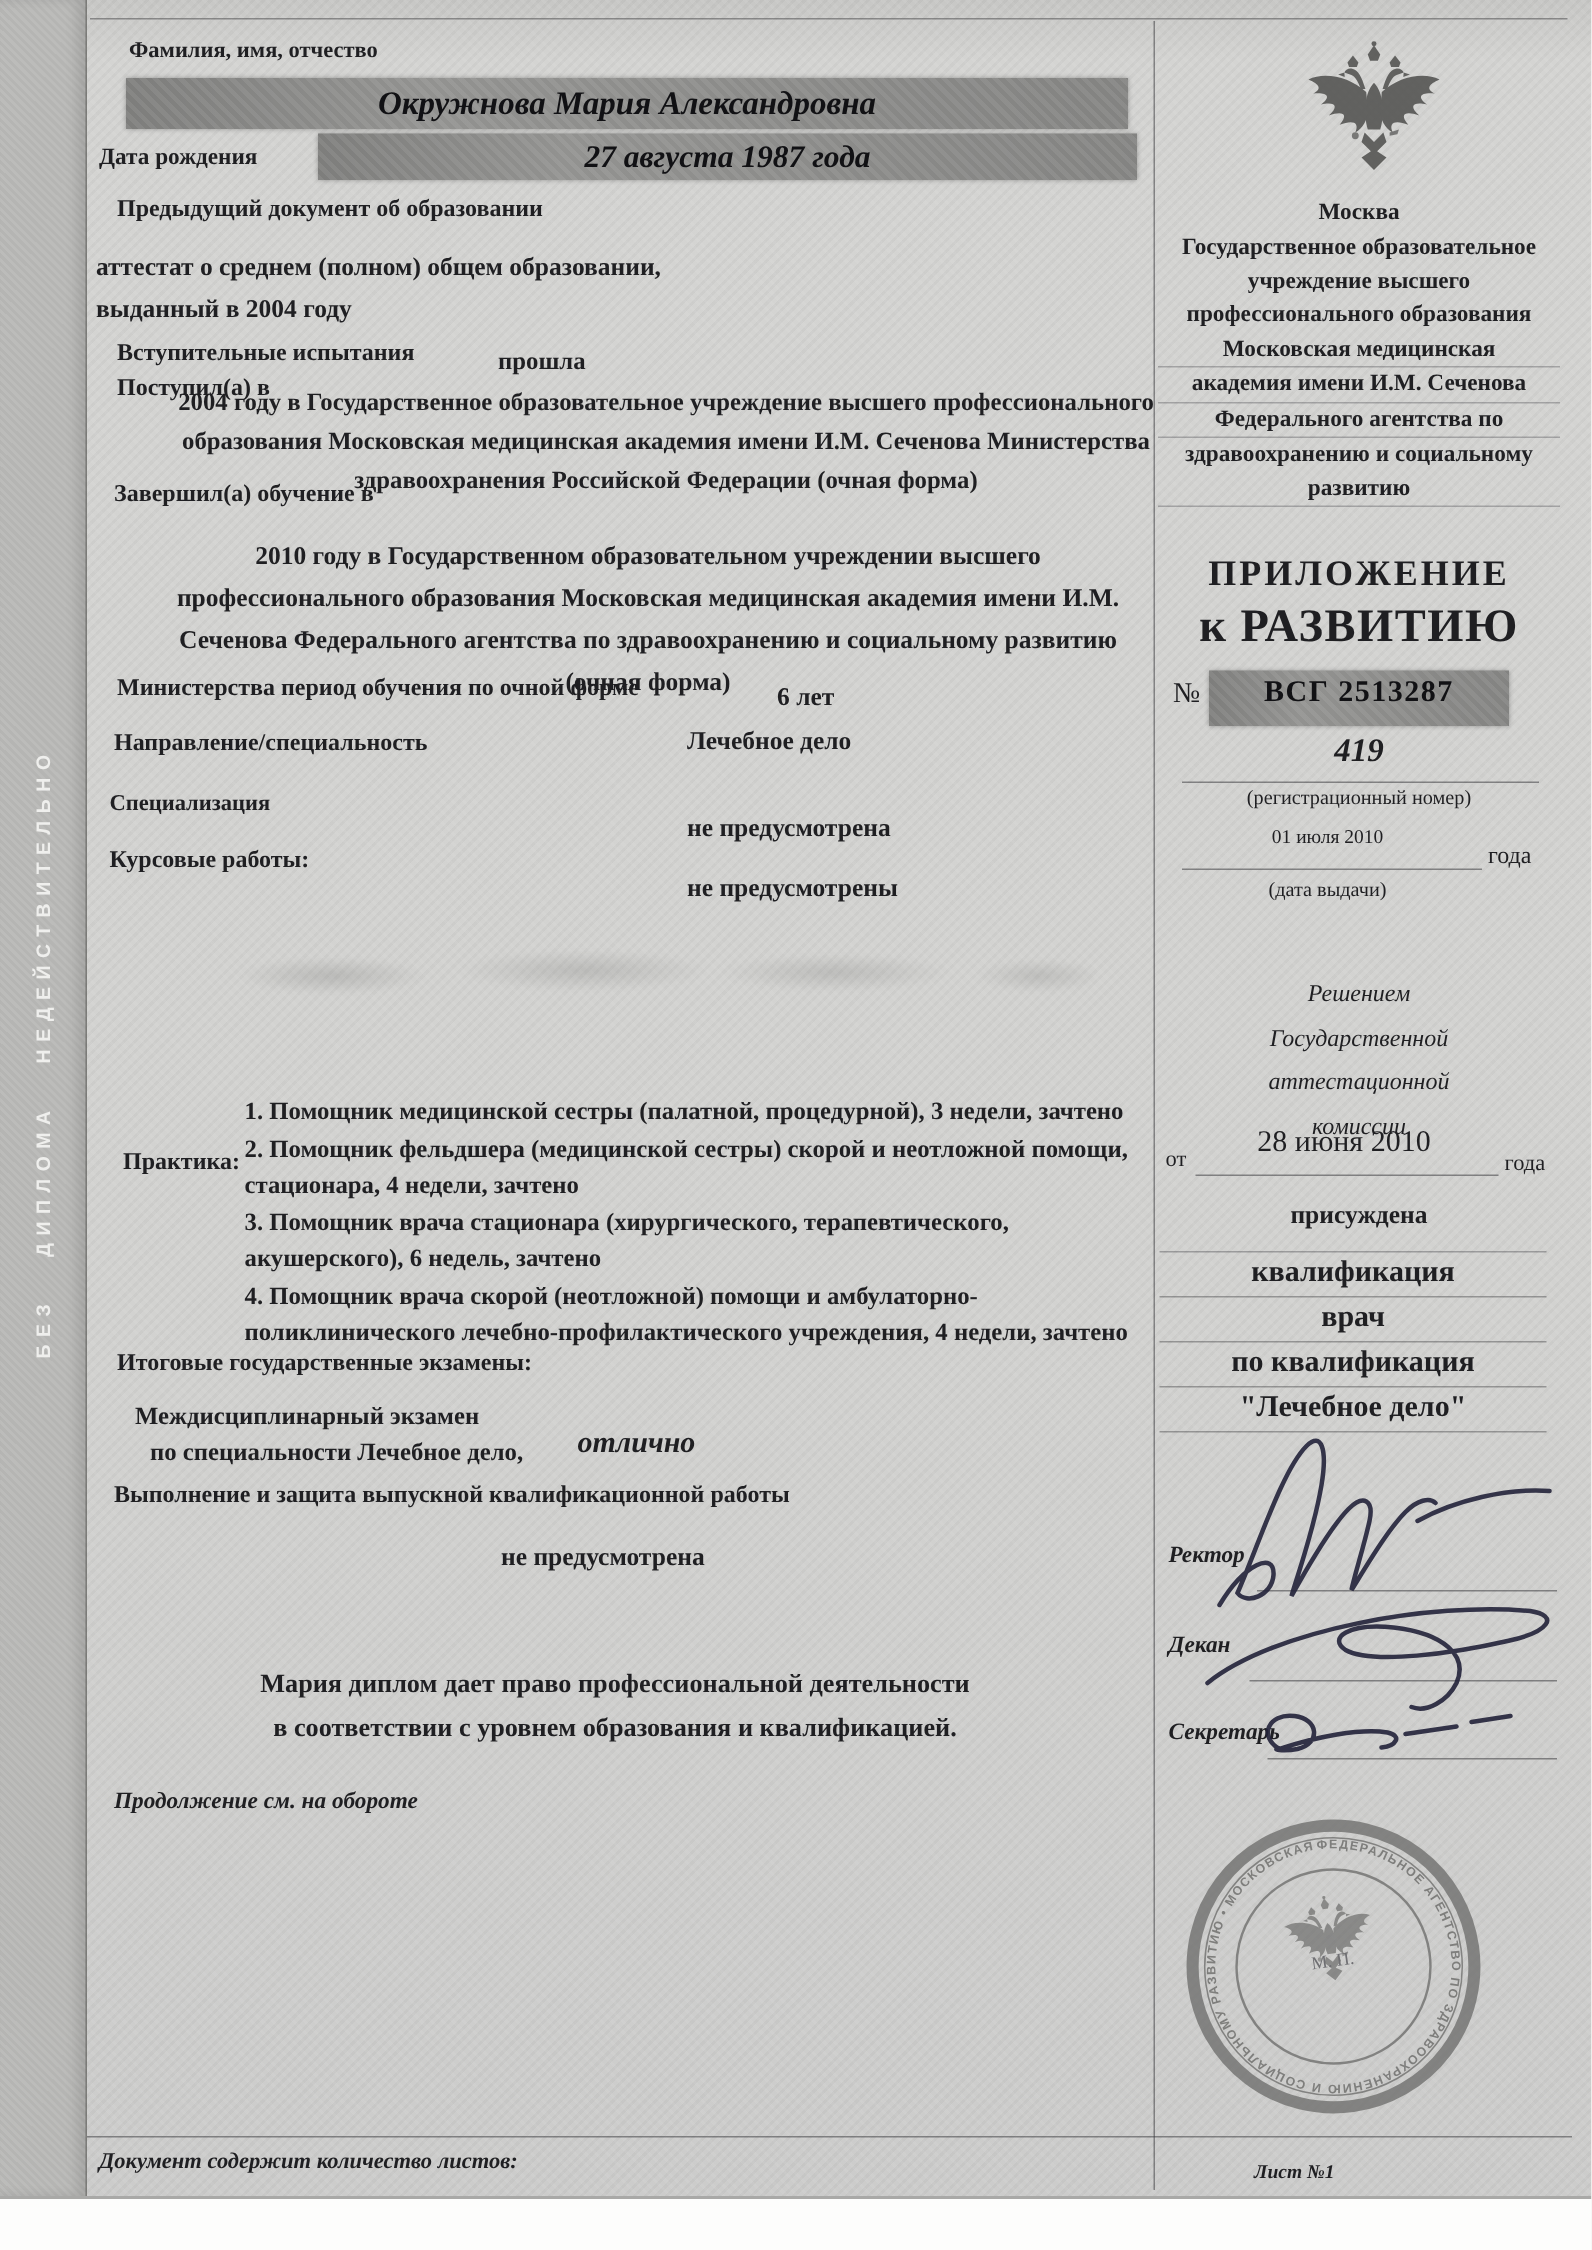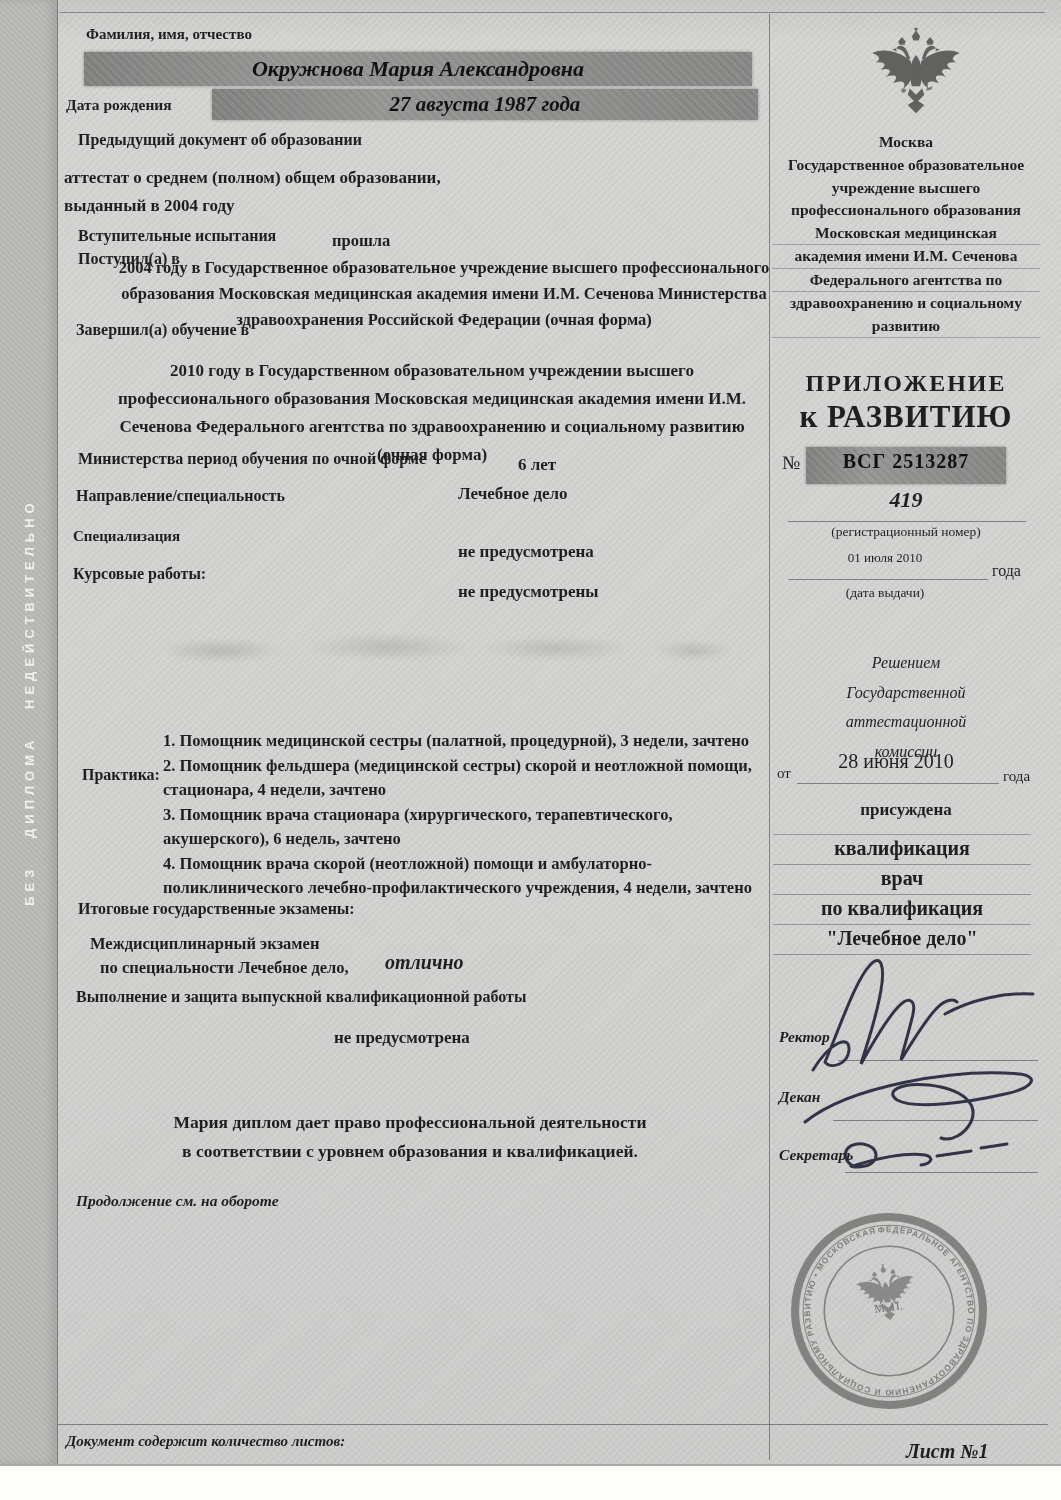--- a/index.html
+++ b/index.html
@@ -64,21 +64,21 @@
   .list-practice{left:163px;top:729px;width:614px;font-size:16.5px;line-height:24.5px;font-weight:bold;}
   .lbl-finalexams{left:78px;top:900px;font-size:16px;}
   .lbl-exam1{left:90px;top:934px;font-size:16.5px;}
   .lbl-exam2{left:100px;top:958px;font-size:16.5px;}
   .val-examgrade{left:385px;top:951px;font-size:20px;}
   .lbl-thesis{left:76px;top:988px;font-size:16px;}
   .val-thesis{left:334px;top:1028px;font-size:17px;}
   .statement{left:100px;top:1108px;width:620px;font-size:17.5px;line-height:29px;}
   .note-cont{left:76px;top:1192px;font-size:15.5px;text-align:right;}
   .lbl-sheets{left:66px;top:1433px;font-size:15px;}
-  .lbl-sheetnum{left:906px;top:1440px;font-size:20px;}
+  .lbl-sheetnum{left:836px;top:1440px;font-size:13px;}
 
   
   .coat{left:852px;top:26px;width:128px;height:104px;}
   .rc-city{left:775px;top:133px;width:262px;font-size:15.5px;}
   .rc-inst{left:772px;top:154px;width:268px;font-size:15.5px;line-height:22.5px;}
   .rc-inst .ru{border-bottom:1px solid rgba(70,70,74,.35);}
   .rc-title1{left:775px;top:370px;width:262px;font-size:24px;letter-spacing:2px;font-weight:bold;}
   .rc-title2{left:775px;top:399px;width:262px;font-size:31px;letter-spacing:1px;font-weight:bold;}
   .rc-no{left:782px;top:452px;font-size:19px;}
   .rc-nobar{left:806px;top:447px;width:200px;height:37px;line-height:29px;font-size:20px;letter-spacing:1px;}

